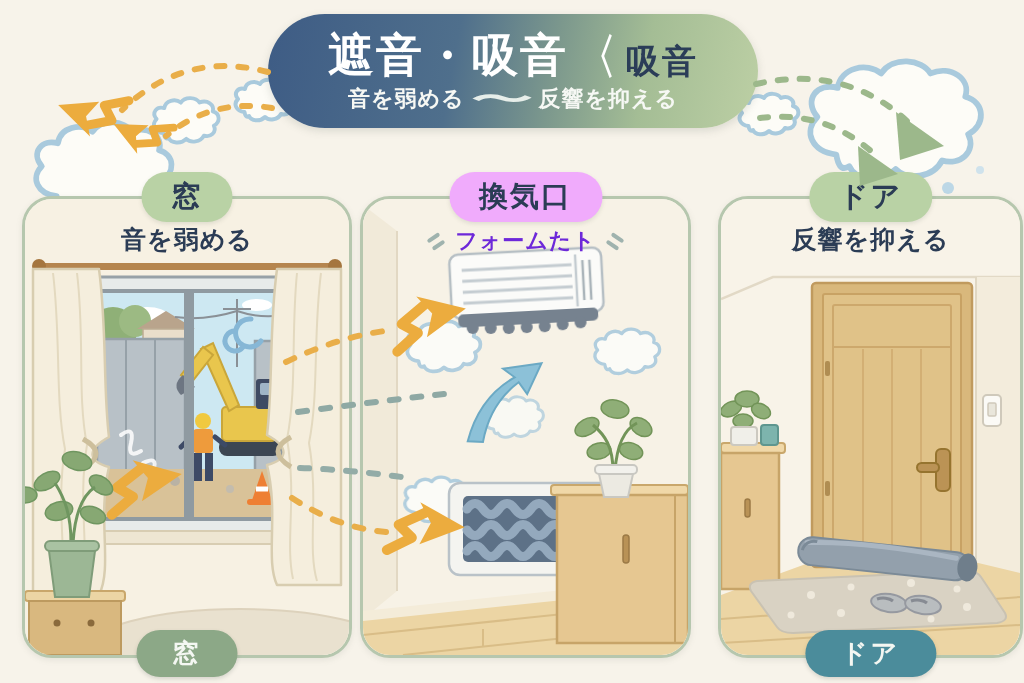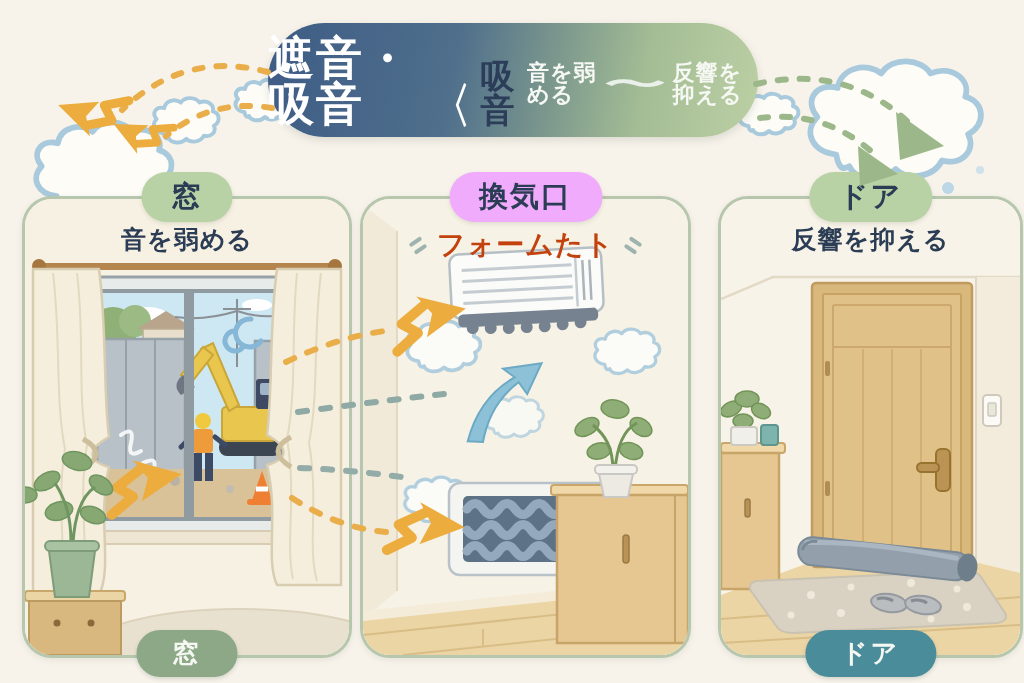--- a/index.html
+++ b/index.html
@@ -5,23 +5,23 @@
   html,body{margin:0;padding:0;}
   body{font-family:"DejaVu Sans",sans-serif;background:#e9e5db;}
   .stage{position:relative;width:1024px;height:683px;background:#f7f3ea;overflow:hidden;}
 
   svg{display:block;}
   .layer{position:absolute;left:0;top:0;width:1024px;height:683px;pointer-events:none;}
   .clouds-layer{z-index:1;}
   .trails-layer{z-index:6;}
 
   
-  .banner{position:absolute;left:268px;top:23px;width:490px;height:114px;border-radius:58px;z-index:4;
+  .banner{position:absolute;left:268px;top:14px;width:490px;height:114px;border-radius:58px;z-index:4;
     background:linear-gradient(100deg,#3e5c85 0%,#4f6f8c 38%,#7c988d 58%,#a4bd95 76%,#bccfa4 100%);
-    display:flex;flex-direction:row;align-items:center;justify-content:center;
+    display:flex;flex-direction:column;align-items:center;justify-content:center;
     box-shadow:0 3px 8px rgba(90,100,90,.18);}
   .banner-title{display:flex;align-items:flex-end;gap:8px;line-height:1;margin-top:2px;}
   .bt-left{font-size:46px;font-weight:800;color:#ffffff;letter-spacing:2px;}
   .bt-cmp{font-size:38px;font-weight:700;color:#ffffff;transform:scaleY(1.25);margin:0 2px 2px 2px;}
   .bt-right{font-size:34px;font-weight:800;color:#2b3d58;letter-spacing:2px;}
   .banner-sub{display:flex;align-items:center;gap:24px;margin-top:8px;line-height:1;}
   .bs-txt{font-size:22px;font-weight:700;color:#f6f8f4;letter-spacing:1px;}
   .bs-wave{font-size:26px;font-weight:700;color:#eef4ef;transform:scaleX(2.4);opacity:.95;}
 
   
@@ -37,21 +37,21 @@
     padding:5px 30px;border-radius:26px;white-space:nowrap;box-shadow:0 2px 4px rgba(90,100,80,.15);}
   .badge-top.sage{background:#f0abfc;}
   .badge-bottom{position:absolute;bottom:-22px;left:50%;transform:translateX(-50%);z-index:7;
     color:#f4f7f2;font-size:26px;font-weight:800;letter-spacing:3px;
     padding:6px 36px;border-radius:24px;white-space:nowrap;box-shadow:0 2px 4px rgba(80,90,80,.2);}
   .bb-green{background:#8ca887;}
   .bb-teal{background:#4b8c9b;}
 
   .panel-sub{position:absolute;top:24px;left:0;width:100%;text-align:center;z-index:5;
     font-size:25px;font-weight:700;color:#2b3c55;letter-spacing:1px;}
-  .panel-sub.sub2{top:27px;font-size:28px;color:#c2410c;display:flex;align-items:center;justify-content:center;gap:12px;}
+  .panel-sub.sub2{top:27px;font-size:22px;color:#6d28d9;display:flex;align-items:center;justify-content:center;gap:12px;}
   .emph{display:inline-flex;flex-direction:column;gap:5px;}
   .emph i{display:block;width:14px;height:4px;background:#9fb3ae;border-radius:2px;}
   .emph.l{transform:rotate(-34deg);}
   .emph.r{transform:rotate(34deg);}
 </style>
 </head>
 <body>
 
 <div class="stage">
 

